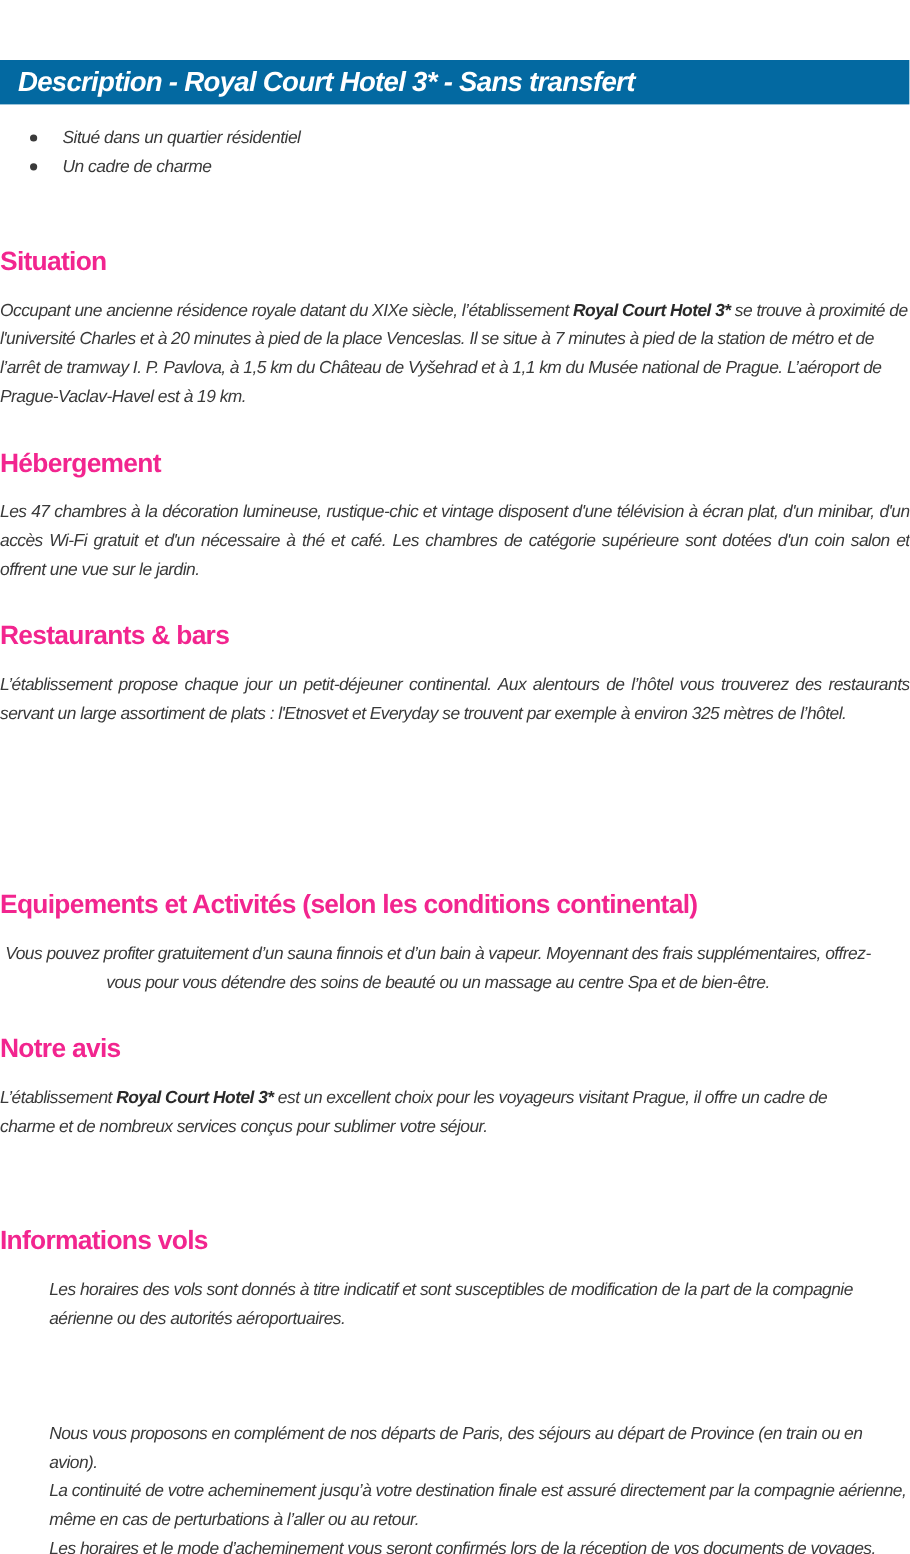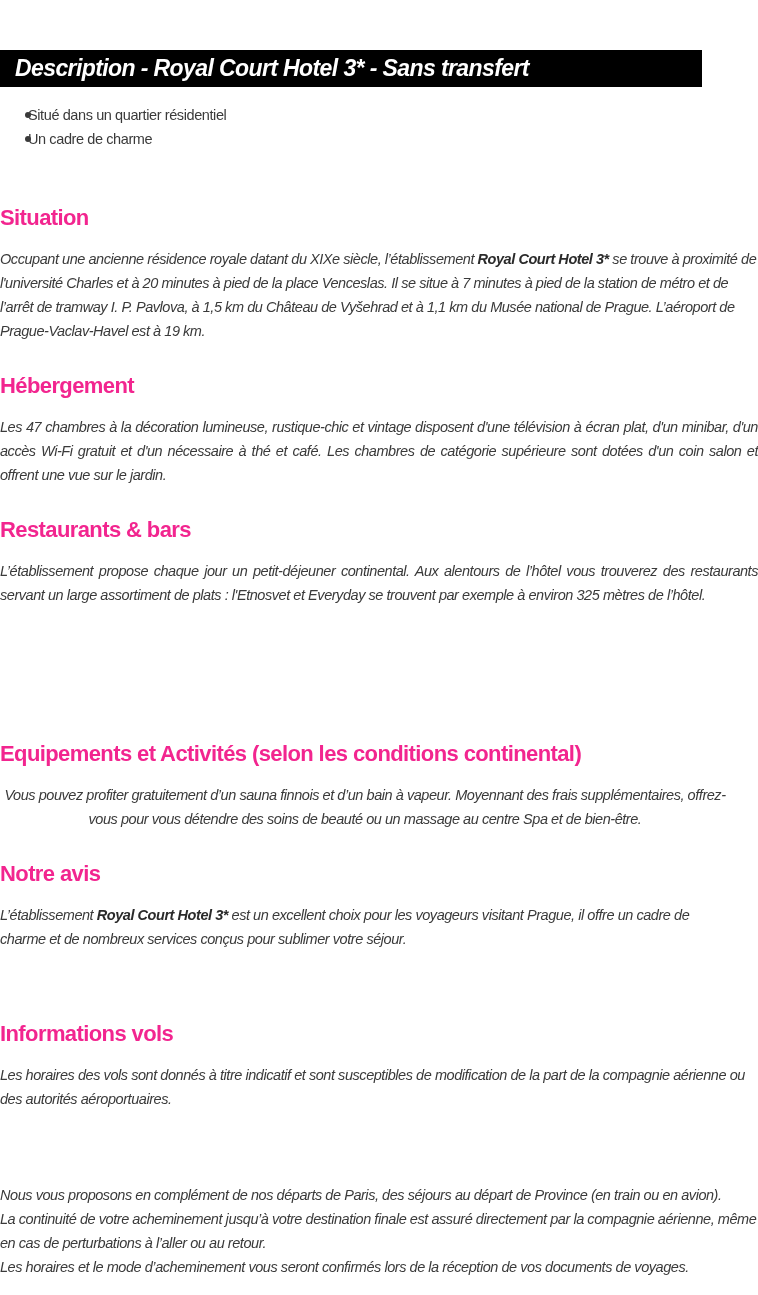--- a/index.html
+++ b/index.html
@@ -12,23 +12,23 @@
       height: 1295px;
       overflow: hidden;
       font-family: "Liberation Sans", sans-serif;
       color: #3a3a3a;
       position: relative;
     }
     .banner {
       position: absolute;
       left: 0;
       top: 50px;
-      width: 702px;
+      width: 758px;
       height: 37px;
-      background: #000000;
+      background: #0369a1;
       box-sizing: border-box;
       padding-left: 15px;
     }
     .banner-title {
       font-style: italic;
       font-weight: bold;
       font-size: 23px;
       line-height: 37px;
       color: #ffffff;
       letter-spacing: -0.6px;
@@ -38,21 +38,22 @@
     .bullets {
       position: absolute;
       left: 0;
       top: 103px;
       margin: 0;
       padding: 0;
       list-style: none;
     }
     .bullets li {
       position: relative;
-      padding-left: 28px;
+      padding-left: 52px;
+      font-style: italic;
       font-size: 14.5px;
       line-height: 24px;
       letter-spacing: -0.4px;
     }
     .bullets li .dot {
       position: absolute;
       left: 25px;
       top: 9px;
       width: 6px;
       height: 6px;
@@ -83,20 +84,21 @@
     }
     .para.justify {
       text-align: justify;
     }
     .para b {
       font-weight: bold;
       color: #2a2a2a;
     }
     .para .line {
       display: block;
+      padding-left: 41px;
     }
   </style>
 </head>
 <body>
 
 <div class="banner">
   <h1 class="banner-title">Description - Royal Court Hotel 3* - Sans transfert</h1>
 </div>
 
 <ul class="bullets">

